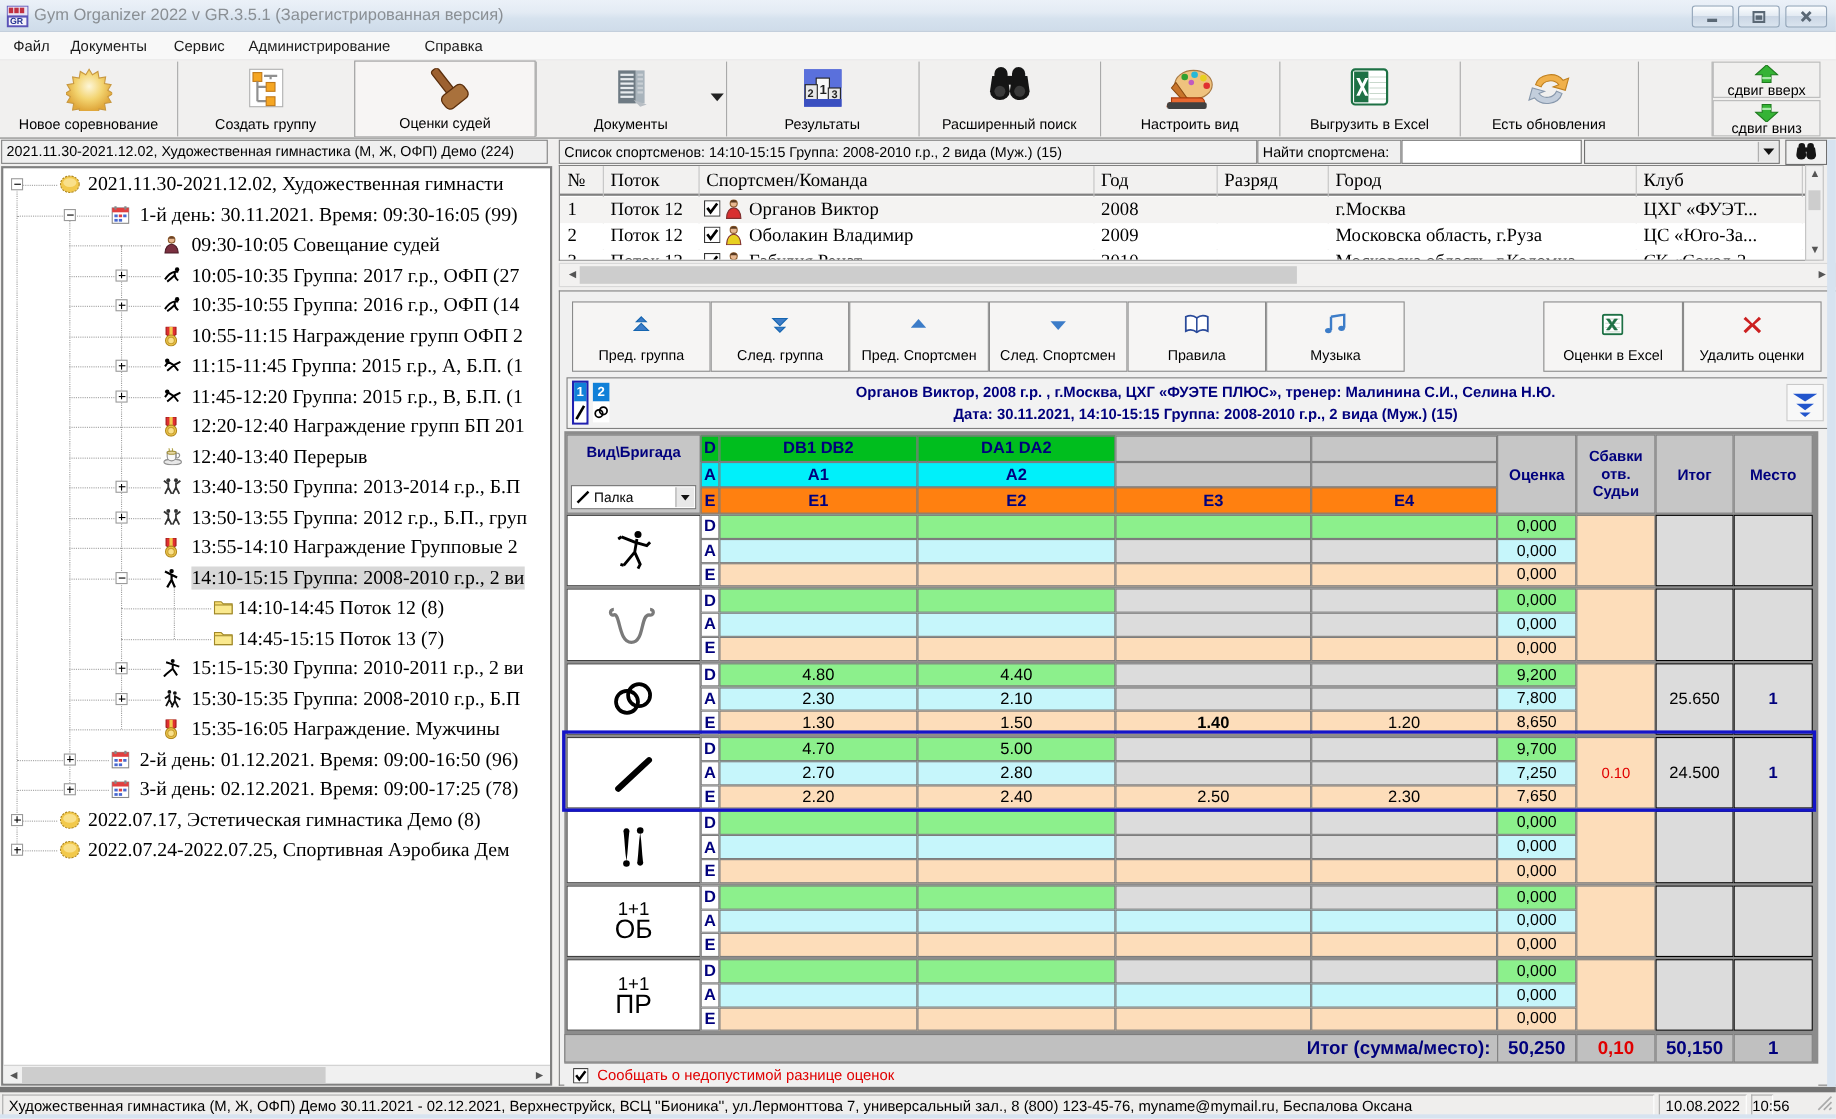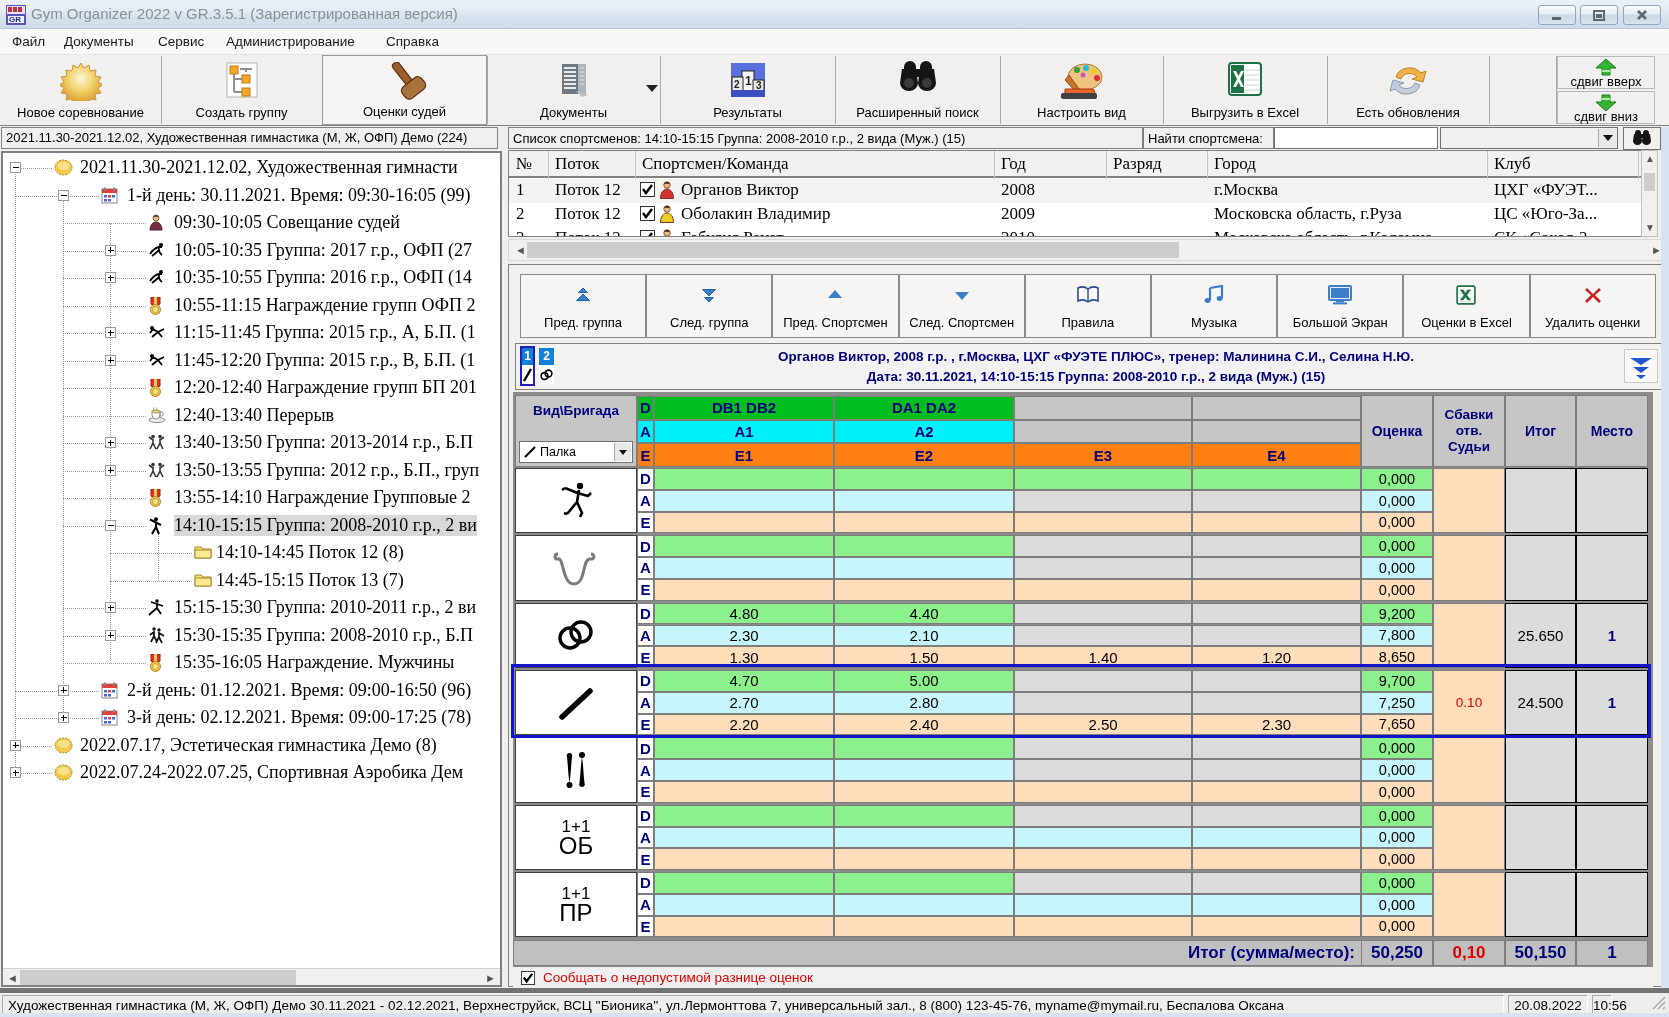--- a/index.html
+++ b/index.html
@@ -657,31 +657,20 @@
       </div>
 <div class="mbtn" style="left:515.8px;width:126.2px;">
         <div class="i">
           <svg width="24" height="20" viewBox="0 0 24 20">
             <path d="M12 4 C9 1.5 5 1.5 2 3 V16 C5 14.5 9 14.5 12 17 C15 14.5 19 14.5 22 16 V3 C19 1.5 15 1.5 12 4z" fill="#fff" stroke="#2A4A9A" stroke-width="1.6"></path>
             <path d="M12 4 V17" stroke="#2A4A9A" stroke-width="1.4"></path>
           </svg>
         </div>
         <div class="l">Правила</div>
       </div>
-<div class="mbtn" style="left:768.2px;width:126.2px;">
-        <div class="i">
-          <svg width="24" height="20" viewBox="0 0 24 20">
-            <rect x="1" y="1" width="22" height="14" rx="1" fill="#E8F0FA" stroke="#3C7CC8" stroke-width="2"></rect>
-            <rect x="3" y="3" width="18" height="10" fill="#3C7CC8"></rect>
-            <rect x="8" y="15" width="8" height="2.4" fill="#3C7CC8"></rect>
-            <rect x="5" y="17.4" width="14" height="2" fill="#3C7CC8"></rect>
-          </svg>
-        </div>
-        <div class="l">Большой Экран</div>
-      </div>
 <div class="mbtn" style="left:894.4px;width:126.2px;">
         <div class="i">
           <svg width="20" height="20" viewBox="0 0 36 36">
             <rect x="2" y="2" width="32" height="32" rx="3" fill="#fff" stroke="#1E7145" stroke-width="3"></rect>
             <g stroke="#C8D8CC" stroke-width="1.5">
               <path d="M6 9 h24 M6 16 h24 M6 23 h24 M6 30 h24"></path>
             </g>
             <path d="M8 9 l6.5 9 -6.5 9 h5 l4 -6 4 6 h5 l-6.5 -9 6.5 -9 h-5 l-4 6 -4 -6z" fill="#1E7145" stroke="#1E7145"></path>
           </svg>
         </div>
@@ -816,21 +805,21 @@
 <div class="sc sct" style="left:1361px;top:602.7px;width:72px;height:21.8px;background:#8CF08C;border-color:#7D7D7D;font-size:14.5px;font-weight:normal;color:#000;">9,200</div>
 <div class="sc sct" style="left:637px;top:624.5px;width:17px;height:21.8px;background:#fff;border-color:#7D7D7D;font-size:15px;font-weight:bold;color:#00007D;">A</div>
 <div class="sc sct" style="left:654px;top:624.5px;width:180px;height:21.8px;background:#C6F6FB;border-color:#7D7D7D;font-size:15px;font-weight:normal;color:#000;">2.30</div>
 <div class="sc sct" style="left:834px;top:624.5px;width:180px;height:21.8px;background:#C6F6FB;border-color:#7D7D7D;font-size:15px;font-weight:normal;color:#000;">2.10</div>
 <div class="sc sct" style="left:1014px;top:624.5px;width:178px;height:21.8px;background:#DCDCDC;border-color:#7D7D7D;font-size:15px;font-weight:normal;color:#000;"></div>
 <div class="sc sct" style="left:1192px;top:624.5px;width:169px;height:21.8px;background:#DCDCDC;border-color:#7D7D7D;font-size:15px;font-weight:normal;color:#000;"></div>
 <div class="sc sct" style="left:1361px;top:624.5px;width:72px;height:21.8px;background:#C6F6FB;border-color:#7D7D7D;font-size:14.5px;font-weight:normal;color:#000;">7,800</div>
 <div class="sc sct" style="left:637px;top:646.2px;width:17px;height:21.8px;background:#fff;border-color:#7D7D7D;font-size:15px;font-weight:bold;color:#00007D;">E</div>
 <div class="sc sct" style="left:654px;top:646.2px;width:180px;height:21.8px;background:#FDDDBA;border-color:#7D7D7D;font-size:15px;font-weight:normal;color:#000;">1.30</div>
 <div class="sc sct" style="left:834px;top:646.2px;width:180px;height:21.8px;background:#FDDDBA;border-color:#7D7D7D;font-size:15px;font-weight:normal;color:#000;">1.50</div>
-<div class="sc sct" style="left:1014px;top:646.2px;width:178px;height:21.8px;background:#FDDDBA;border-color:#7D7D7D;font-size:15px;font-weight:normal;color:#000;">1.40</div>
+<div class="sc sct" style="left:1014px;top:646.2px;width:178px;height:21.8px;background:#FDDDBA;border-color:#7D7D7D;font-size:15px;font-weight:bold;color:#000;">1.40</div>
 <div class="sc sct" style="left:1192px;top:646.2px;width:169px;height:21.8px;background:#FDDDBA;border-color:#7D7D7D;font-size:15px;font-weight:normal;color:#000;">1.20</div>
 <div class="sc sct" style="left:1361px;top:646.2px;width:72px;height:21.8px;background:#FDDDBA;border-color:#7D7D7D;font-size:14.5px;font-weight:normal;color:#000;">8,650</div>
 <div class="sc sct" style="left:1433px;top:602.7px;width:72px;height:65.3px;background:#FDDDBA;border-color:#7D7D7D;font-size:13.5px;font-weight:normal;color:#E00000;"></div>
 <div class="sc sct" style="left:1505px;top:602.7px;width:71px;height:65.3px;background:#DCDCDC;border-color:#000;font-size:15px;font-weight:normal;color:#000;">25.650</div>
 <div class="sc sct" style="left:1576px;top:602.7px;width:72px;height:65.3px;background:#DCDCDC;border-color:#000;font-size:15px;font-weight:bold;color:#00007D;">1</div>
 <div class="sc" style="left:515px;top:670.0px;width:122px;height:65.3px;background:#fff;border-color:#404040;display:flex;align-items:center;justify-content:center;">
       <svg width="44" height="40" viewBox="0 0 44 40">
         <path d="M8 34 L36 8" stroke="#000" stroke-width="5.5" stroke-linecap="round"></path>
       </svg>
     </div>
@@ -945,20 +934,20 @@
 <svg width="14" height="14" style="position:absolute;left:8px;top:3px;" viewBox="0 0 15 15">
         <rect x="0.5" y="0.5" width="14" height="14" fill="#fff" stroke="#333"></rect>
         <path d="M3 7 L6 11 L12 3" stroke="#000" stroke-width="2.4" fill="none"></path>
       </svg>
 <div style="position:absolute;left:30px;top:2px;font-size:13.5px;color:#E00000;">Сообщать о недопустимой разнице оценок</div>
     </div>
 <div class="abs" id="sbar">
 <div class="scell" style="left:2px;width:1502px;">
         <div style="position:absolute;left:5px;top:2px;white-space:nowrap;overflow:hidden;width:1490px;">Художественная гимнастика (М, Ж, ОФП) Демо 30.11.2021 - 02.12.2021, Верхнеструйск, ВСЦ ''Бионика'', ул.Лермонттова 7, универсальный зал., 8 (800) 123-45-76, myname@mymail.ru, Беспалова Оксана</div>
       </div>
-<div class="scell" style="left:1508px;width:80px;text-align:center;padding-top:2px;">20.08.2022</div>
+<div class="scell" style="left:1508px;width:80px;text-align:center;padding-top:2px;">10.08.2022</div>
 <div class="scell" style="left:1592px;width:20px;text-align:right;padding-top:2px;">10:56</div>
 <svg width="14" height="14" style="position:absolute;right:3px;bottom:3px;">
         <path d="M13 1 L1 13 M13 6 L6 13 M13 11 L11 13" stroke="#AAA" stroke-width="1.5"></path>
       </svg>
 </div>
 <div class="abs" id="botedge"></div>
 <div class="abs" style="left:1661px;top:127px;width:8px;height:861px;background:#D7E3F0;"></div>
 </div>
 </body></html>

